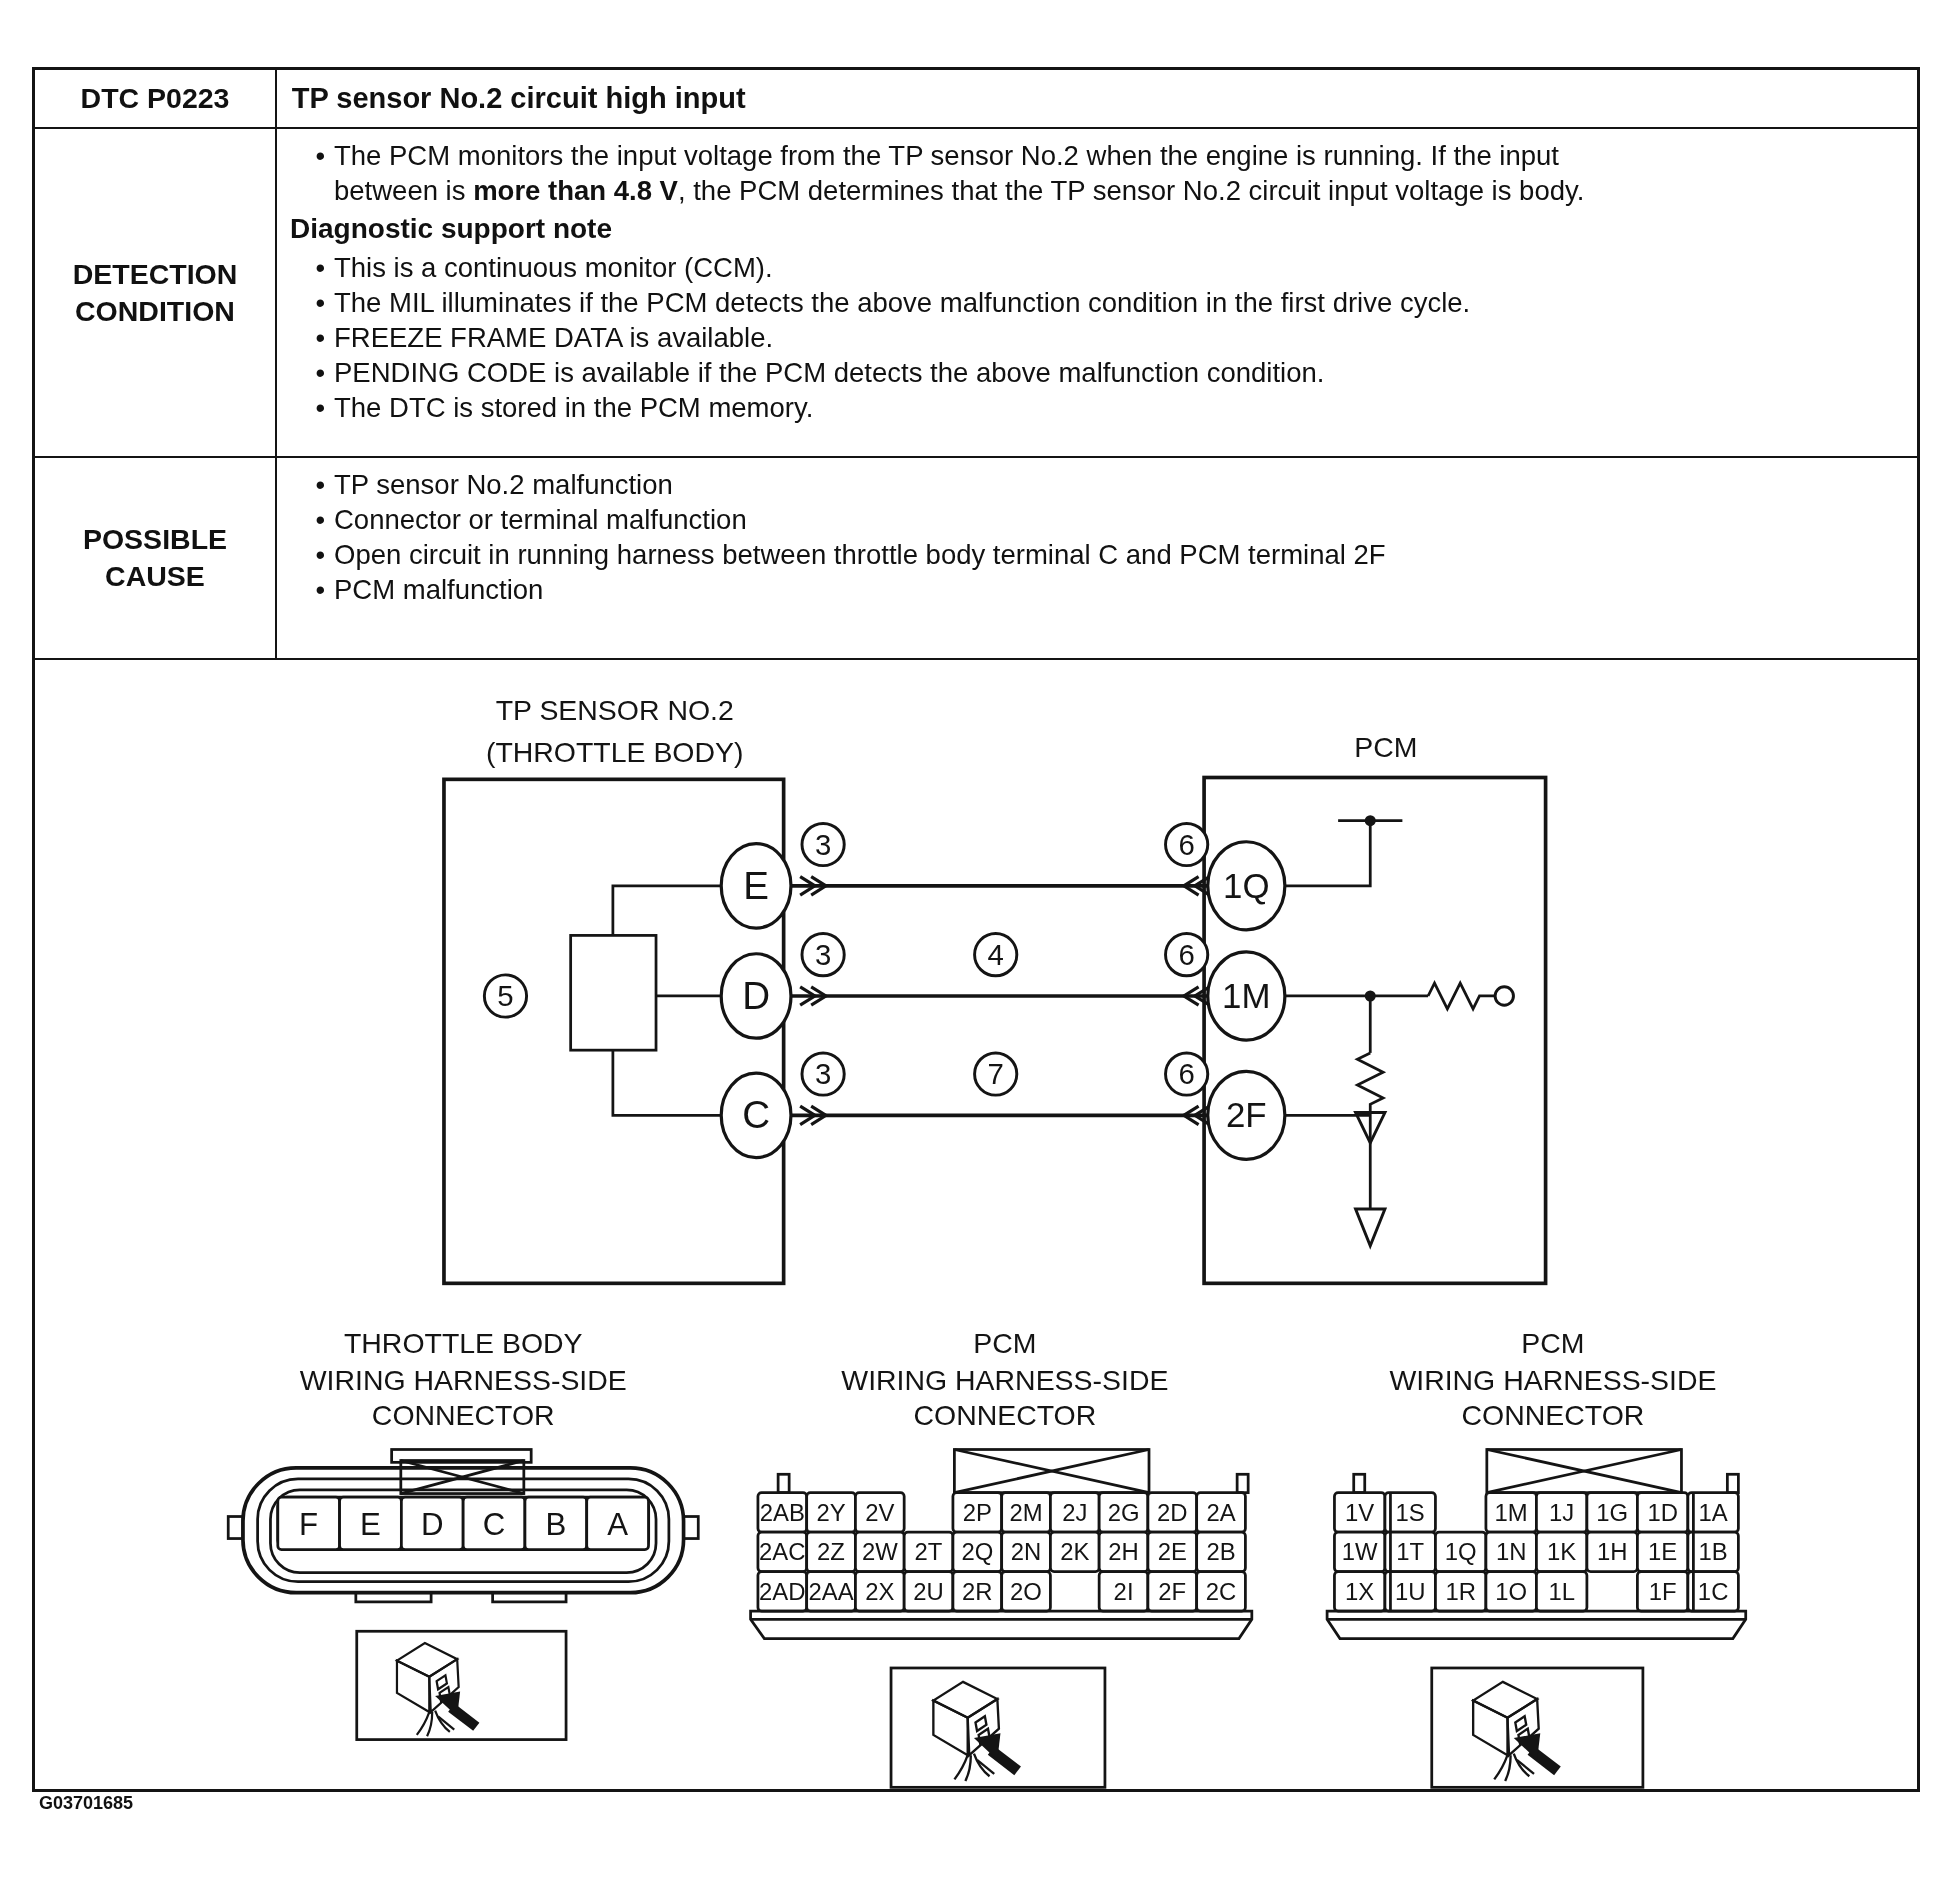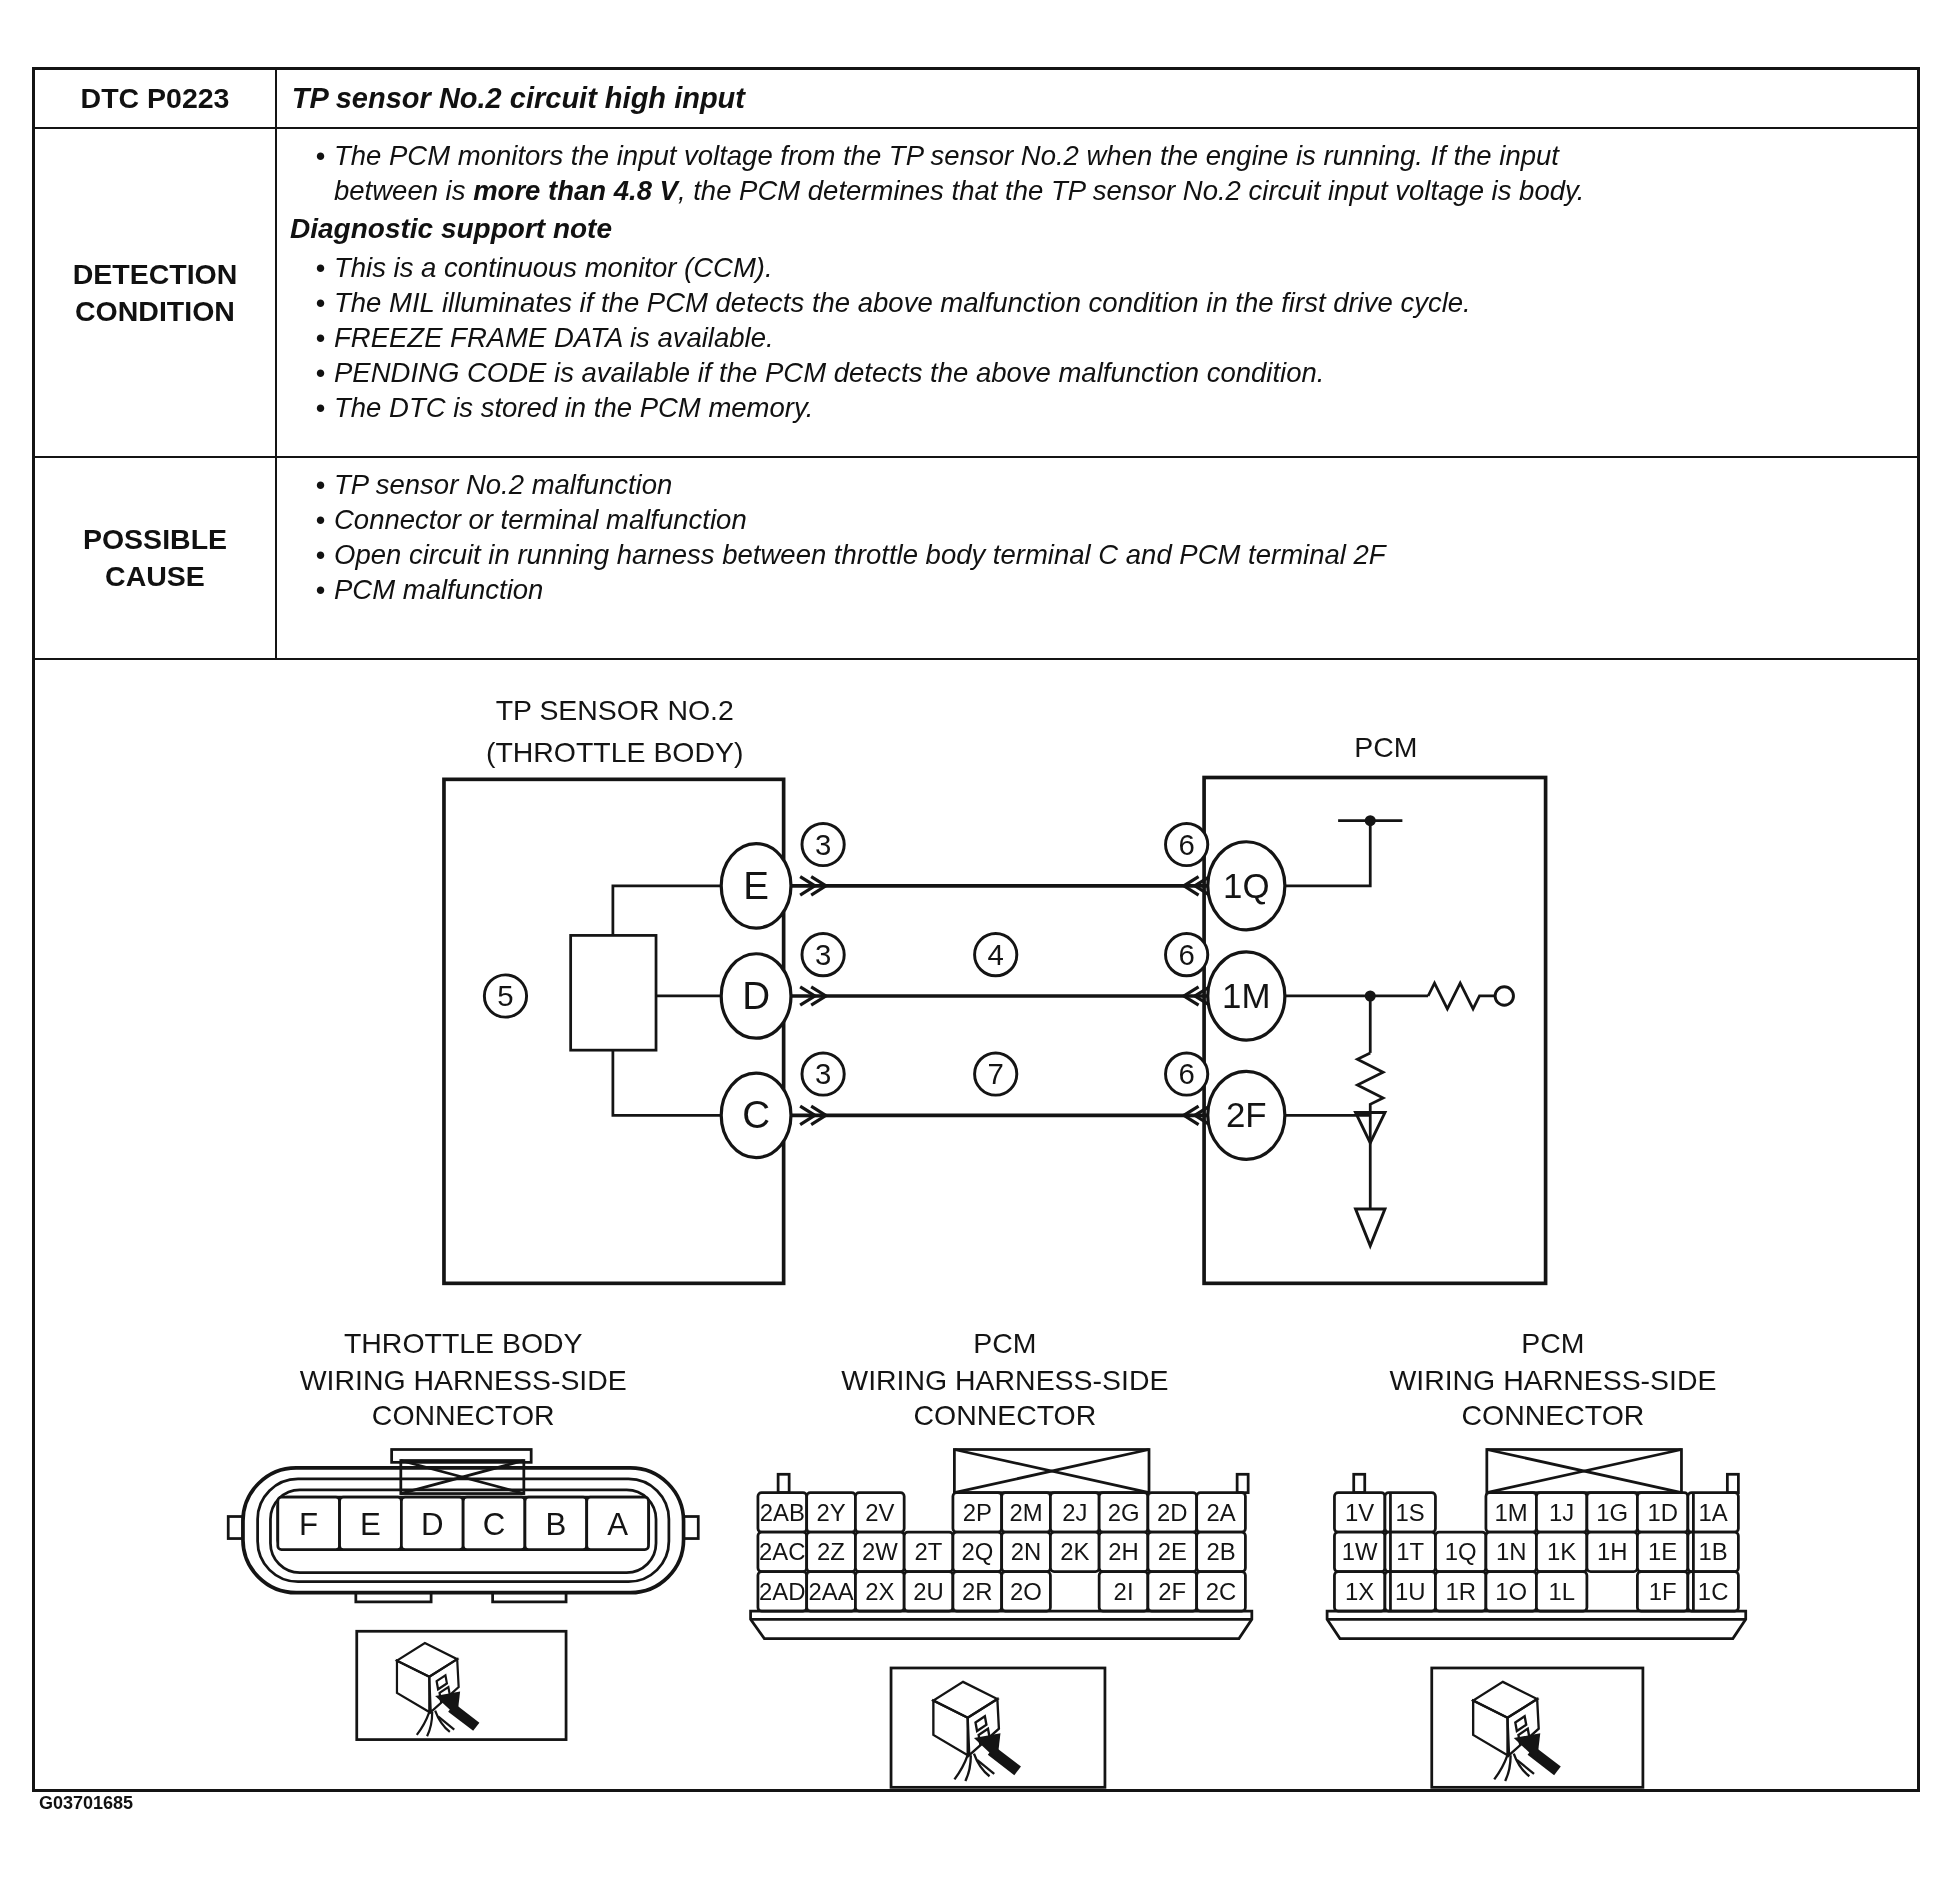--- a/index.html
+++ b/index.html
@@ -5,21 +5,21 @@
   html,body{margin:0;padding:0;background:#e8e8e8;}
   .page{position:relative;width:1951px;height:1888px;background:#ffffff;
         font-family:"Liberation Sans",sans-serif;color:#111;overflow:hidden;}
   .doc-table{position:absolute;left:32px;top:51px;width:1888px;border:3.7px solid #141414;
              box-sizing:border-box;background:#fff;margin-top:16px;}
   .trow{display:flex;border-top:2.8px solid #141414;box-sizing:border-box;}
   .trow:first-child{border-top:none;}
   .lcell{width:242px;flex:0 0 242px;border-right:2.8px solid #141414;box-sizing:border-box;
          display:flex;flex-direction:column;align-items:center;justify-content:center;
          font-weight:bold;font-size:28.5px;line-height:37px;text-align:center;}
-  .rcell{flex:1;box-sizing:border-box;font-style:italic;}
+  .rcell{flex:1;box-sizing:border-box;}
   .row-header{height:57px;}
   .row-header .lcell{justify-content:center;}
   .row-header .rcell{display:flex;align-items:center;font-weight:bold;font-size:29px;padding-left:14.7px;}
   .row-detection{height:329px;}
   .row-cause{height:202px;}
   .body-text{padding:9.2px 22px 7.3px 13px;font-size:27.5px;line-height:35px;}
   .b{display:flex;padding-left:16.5px;}
   .b::before{content:"\2022";flex:0 0 27.5px;text-align:center;}
   .b .bt{flex:1;max-width:1561px;}
   .note-title{font-size:28px;font-weight:bold;line-height:42px;}

